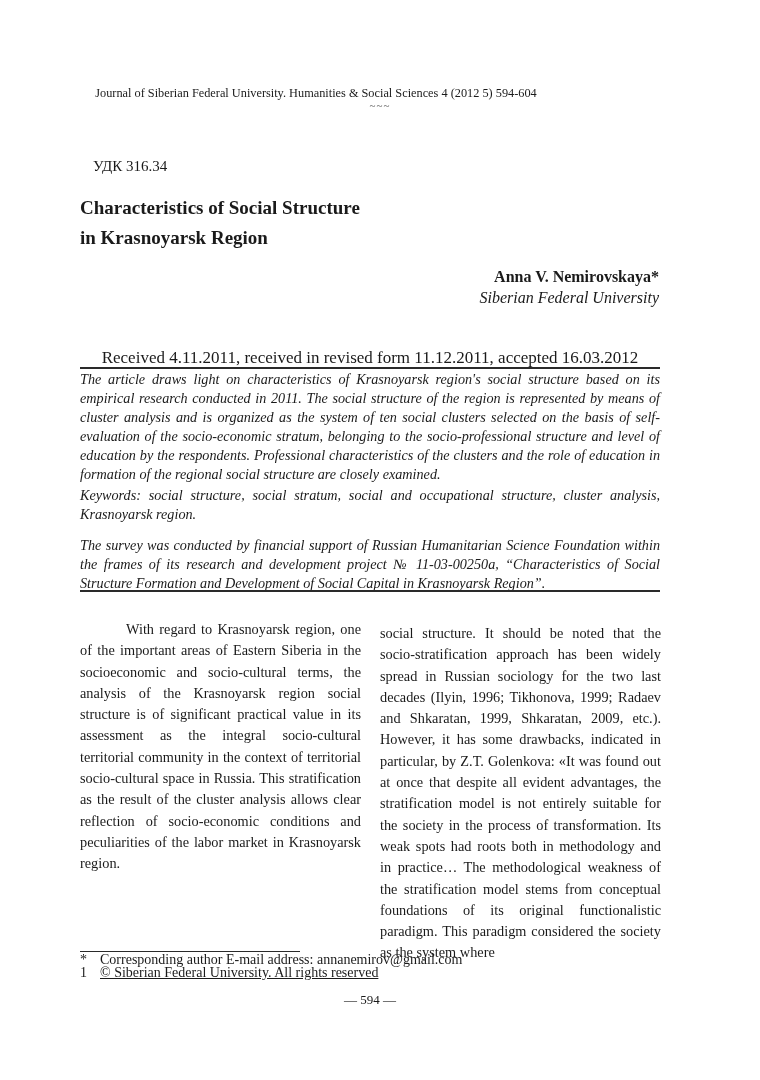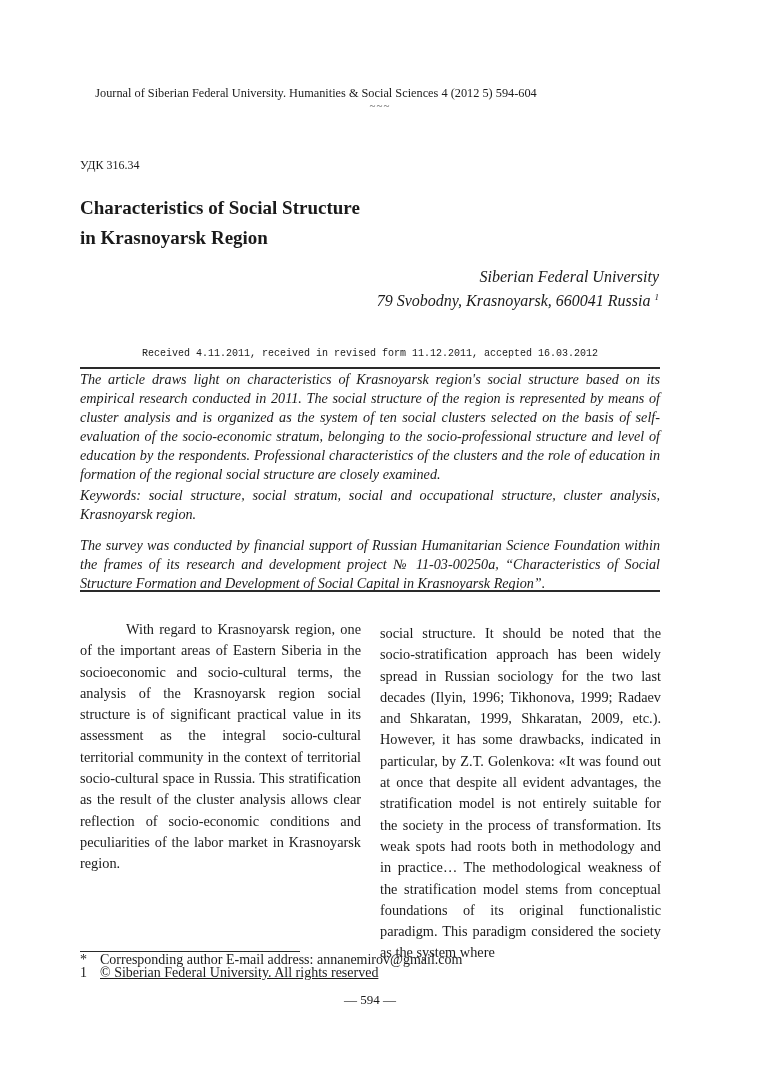--- a/index.html
+++ b/index.html
@@ -1,27 +1,27 @@
 <!DOCTYPE html>
 <html><head>
 <meta charset="utf-8">
 <style>
   html, body { margin:0; padding:0; background:#ffffff; }
   body { width:760px; height:1080px; position:relative; overflow:hidden;
          font-family:"Liberation Serif","DejaVu Serif",serif; color:#1a1a1a; }
   .abs { position:absolute; }
   #journal { left:0; width:632px; top:86px; text-align:center; font-size:12.3px; }
   #tilde { left:0; width:760px; top:99px; text-align:center; font-size:11px; color:#555; letter-spacing:1px; }
-  #udk { left:80px; top:158px; font-size:12px; }
+  #udk { left:93px; top:158px; font-size:15px; }
   #title { left:80px; top:193px; font-size:19px; font-weight:bold; line-height:30px; }
   #author-block { right:101px; top:266px; text-align:right; font-size:16px; line-height:21px; }
   #author { font-weight:bold; }
   .ital { font-style:italic; }
   sup { font-size:9px; vertical-align:6px; }
-  #received { left:0; width:740px; top:348px; text-align:center; font-size:10px;font-family:Liberation Mono, monospace; }
+  #received { left:0; width:740px; top:348px; text-align:center; font-size:17px; }
   .rule { position:absolute; height:1.5px; background:#2a2a2a; }
   #rule-top { left:80px; width:580px; top:367px; }
   #rule-bot { left:80px; width:580px; top:590px; }
   .abs-para { left:80px; width:580px; font-style:italic; font-size:14.2px; line-height:19px; text-align:justify; }
   #abstract { top:370px; }
   #keywords { top:486px; }
   #funding { top:536px; }
   .col { position:absolute; width:281px; font-size:14.3px; line-height:21.3px; text-align:justify; }
   #col-left { left:80px; top:619px; }
   #col-right { left:380px; top:623px; }
@@ -42,22 +42,22 @@
 <div class="abs" id="tilde">~~~</div>
 
 <div class="abs" id="udk">УДК 316.34</div>
 
 <div class="abs" id="title">
   <div>Characteristics of Social Structure</div>
   <div>in Krasnoyarsk Region</div>
 </div>
 
 <div class="abs" id="author-block">
+  <div id="author">Anna V. Nemirovskaya*</div>
   <div class="ital">Siberian Federal University</div>
-  <div class="ital"><span>79 Svobodny, Krasnoyarsk, 660041 Russia</span> <sup>1</sup></div>
 </div>
 
 <div class="abs" id="received">Received 4.11.2011, received in revised form 11.12.2011, accepted 16.03.2012</div>
 
 <div class="rule" id="rule-top"></div>
 
 <div class="abs abs-para" id="abstract">The article draws light on characteristics of Krasnoyarsk region's social structure based on its empirical research conducted in 2011. The social structure of the region is represented by means of cluster analysis and is organized as the system of ten social clusters selected on the basis of self-evaluation of the socio-economic stratum, belonging to the socio-professional structure and level of education by the respondents. Professional characteristics of the clusters and the role of education in formation of the regional social structure are closely examined.</div>
 <div class="abs abs-para" id="keywords">Keywords: social structure, social stratum, social and occupational structure, cluster analysis, Krasnoyarsk region.</div>
 <div class="abs abs-para" id="funding">The survey was conducted by financial support of Russian Humanitarian Science Foundation within the frames of its research and development project № 11-03-00250a, “Characteristics of Social Structure Formation and Development of Social Capital in Krasnoyarsk Region”.</div>
 

